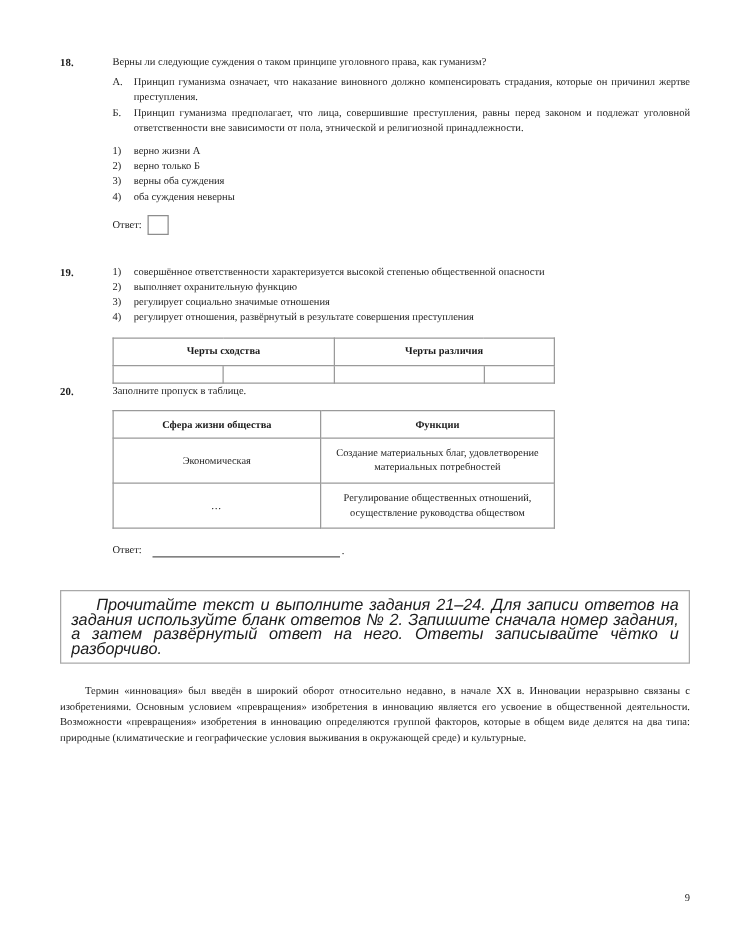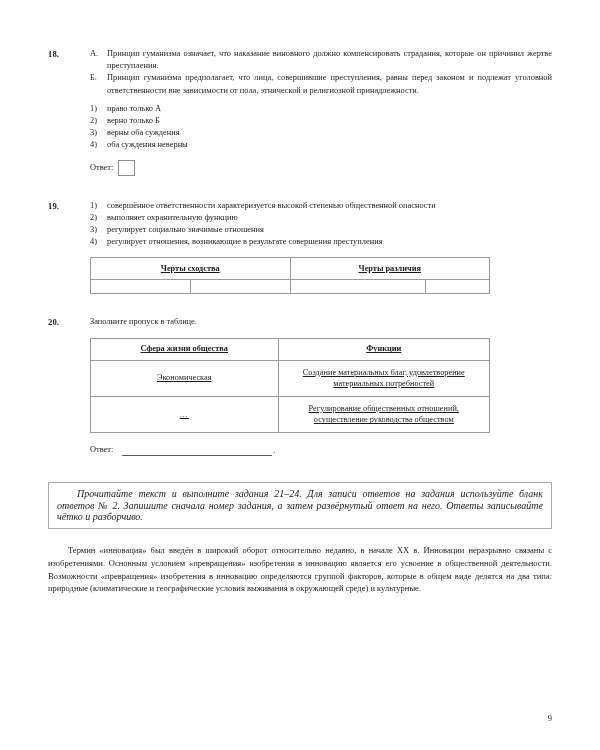--- a/index.html
+++ b/index.html
@@ -128,24 +128,23 @@
     margin: 0 1px 0 4px;
   }
   .answer-dot {
     font-size: 8.4px;
     line-height: 10px;
   }
 
   
   table.doc-table {
     border-collapse: collapse;
-    width: 400px;
+    width: 354px;
     margin: 9px 0 0 0;
     table-layout: fixed;
-    text-decoration: underline;
   }
   table.doc-table th,
   table.doc-table td {
     border: 1px solid #9a9a9a;
     font-size: 8.3px;
     line-height: 11.6px;
     padding: 4px 4px;
     text-align: center;
     vertical-align: middle;
   }
@@ -168,23 +167,23 @@
 
   
   .instruction-box {
     border: 1px solid #a9a9a9;
     margin: 26px 0 0 0;
     padding: 5px 8px 6px 8px;
     box-sizing: border-box;
     width: 100%;
   }
   .instruction-text {
-    font-family: Liberation Serif, serif;
+    font-family: Liberation Sans, sans-serif;
     font-style: italic;
-    font-size: 10px;
+    font-size: 13px;
     line-height: 11.4px;
     text-align: justify;
     text-indent: 20px;
     margin: 0;
     color: #1b1b1b;
   }
 
   
   .passage {
     font-size: 8.5px;
@@ -204,36 +203,37 @@
   }
 </style>
 </head>
 <body>
 
 <div class="page">
 
   <div class="question">
     <div class="q-num">18.</div>
     <div class="q-body">
+      <p class="q-stem">Верны ли следующие суждения о таком принципе уголовного права, как гуманизм?</p>
 
       <ul class="stmt-list">
         <li class="stmt">
           <span class="marker">А.</span>
           <span>Принцип гуманизма означает, что наказание виновного должно компенсировать страдания, которые он причинил жертве преступления.</span>
         </li>
         <li class="stmt">
           <span class="marker">Б.</span>
           <span>Принцип гуманизма предполагает, что лица, совершившие преступления, равны перед законом и подлежат уголовной ответственности вне зависимости от пола, этнической и религиозной принадлежности.</span>
         </li>
       </ul>
 
       <ul class="opt-list">
         <li class="opt">
           <span class="marker">1)</span>
-          <span>право только А</span>
+          <span>верно жизни А</span>
         </li>
         <li class="opt">
           <span class="marker">2)</span>
           <span>верно только Б</span>
         </li>
         <li class="opt">
           <span class="marker">3)</span>
           <span>верны оба суждения</span>
         </li>
         <li class="opt">
@@ -261,21 +261,21 @@
         <li class="opt">
           <span class="marker">2)</span>
           <span>выполняет охранительную функцию</span>
         </li>
         <li class="opt">
           <span class="marker">3)</span>
           <span>регулирует социально значимые отношения</span>
         </li>
         <li class="opt">
           <span class="marker">4)</span>
-          <span>регулирует отношения, возникающие в результате совершения преступления</span>
+          <span>регулирует отношения, развёрнутый в результате совершения преступления</span>
         </li>
       </ul>
 
       <table class="doc-table compare-table">
         <colgroup>
           <col style="width:25%">
           <col style="width:25%">
           <col style="width:34%">
           <col style="width:16%">
         </colgroup>
@@ -290,21 +290,21 @@
             <td class="blank"></td>
             <td class="blank"></td>
             <td class="blank"></td>
             <td class="blank"></td>
           </tr>
         </tbody>
       </table>
     </div>
   </div>
 
-  <div class="question" style="margin-top:22px;">
+  <div class="question" style="">
     <div class="q-num">20.</div>
     <div class="q-body">
       <p class="q-stem">Заполните пропуск в таблице.</p>
 
       <table class="doc-table sphere-table">
         <colgroup>
           <col style="width:47%">
           <col style="width:53%">
         </colgroup>
         <thead>

